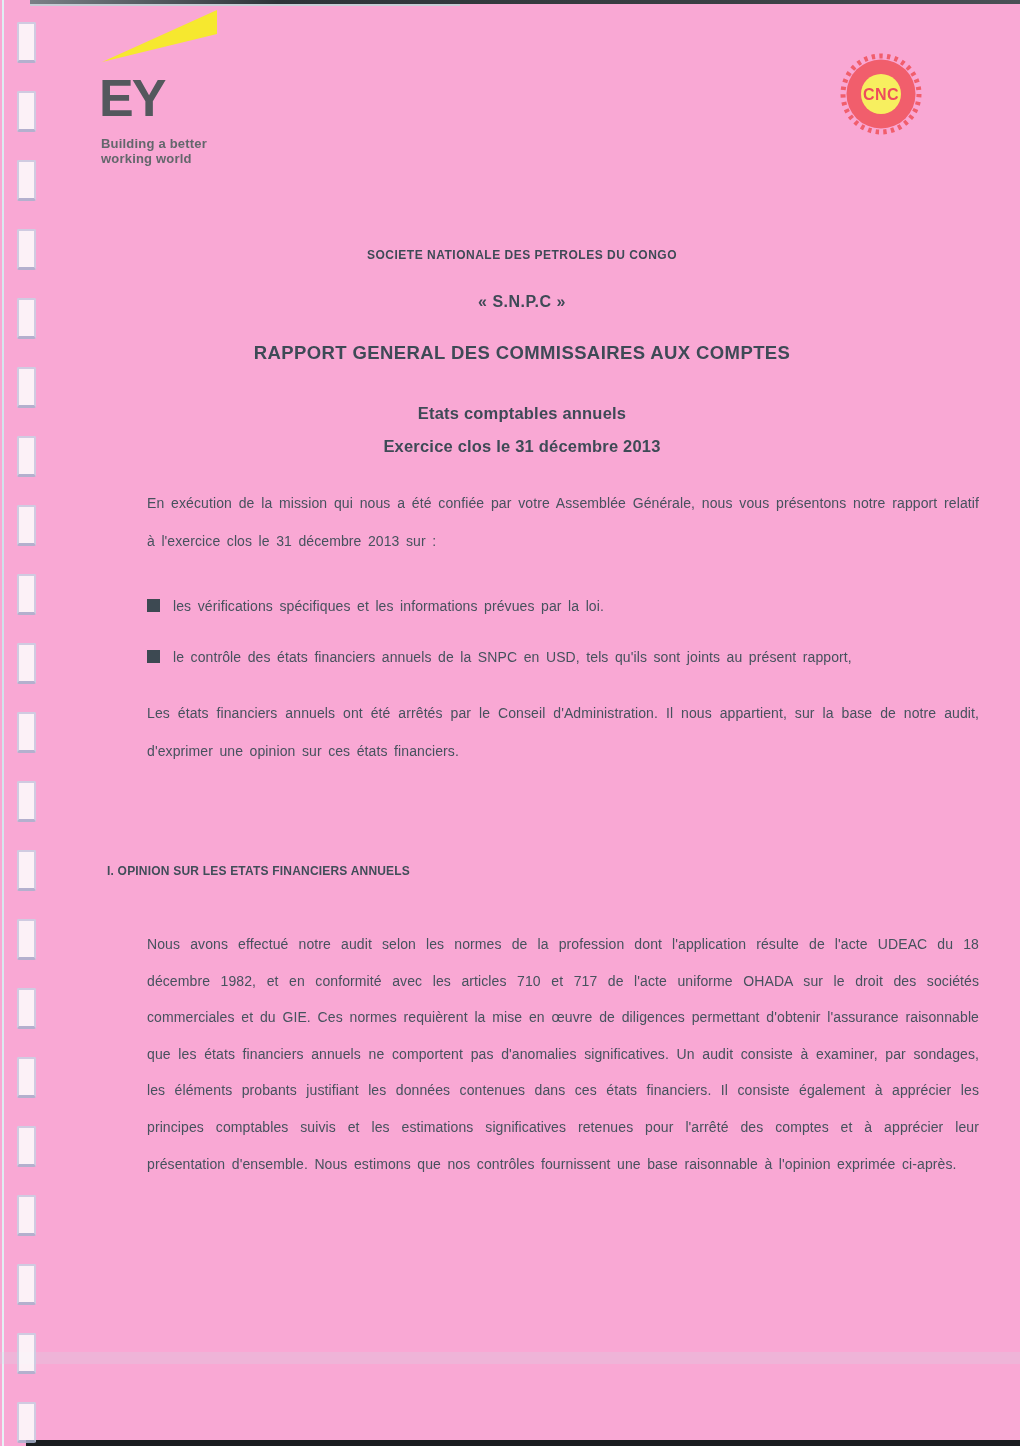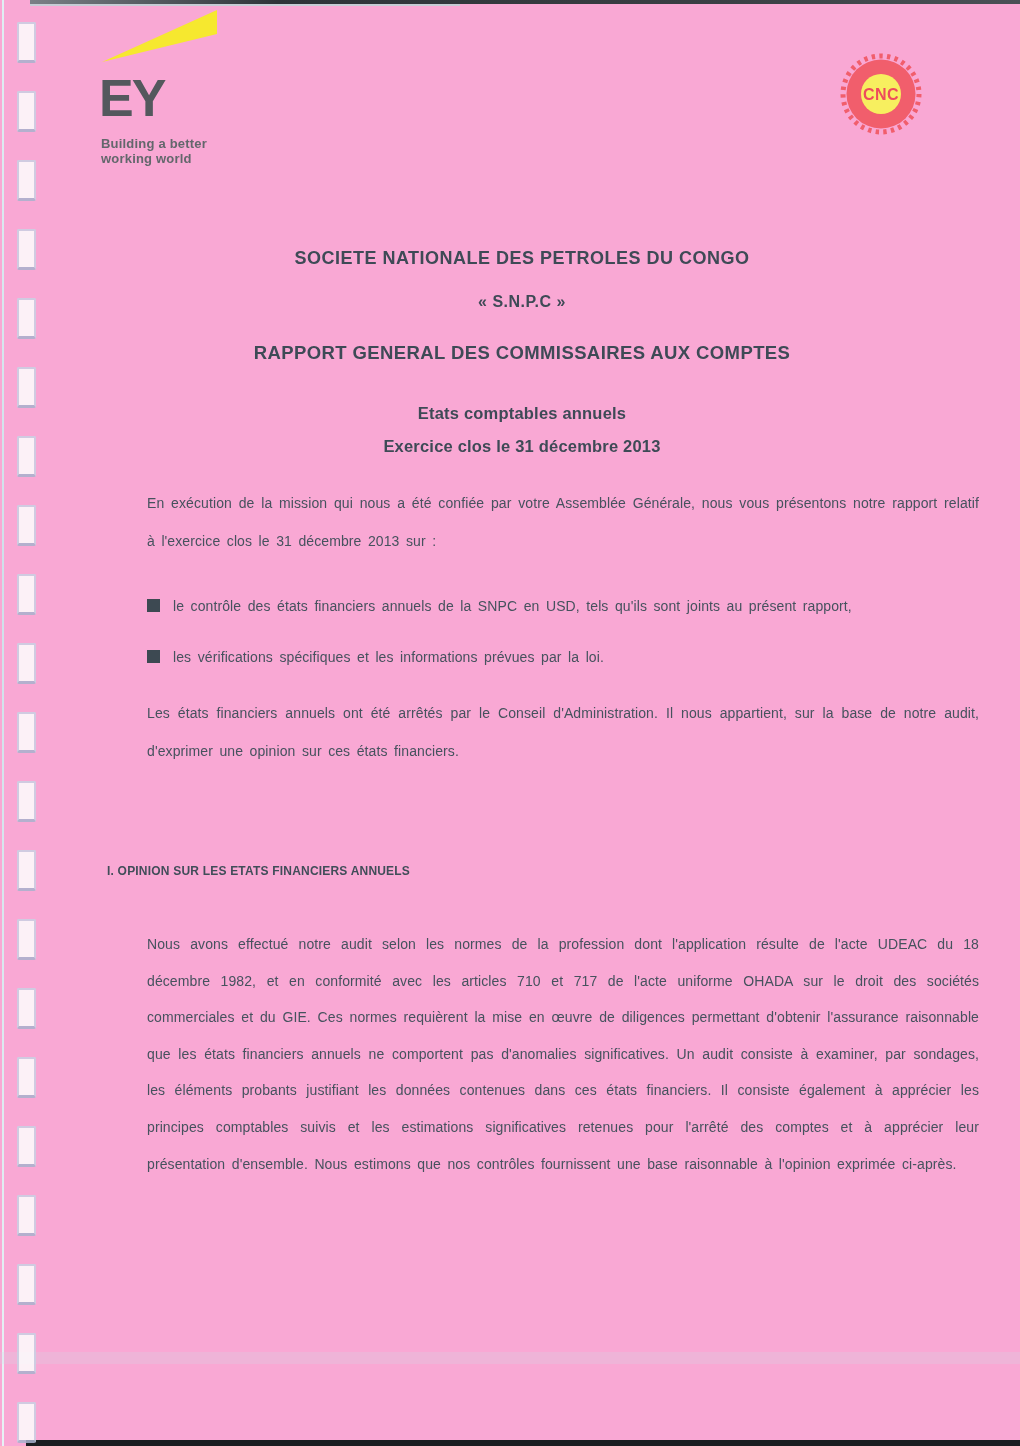--- a/index.html
+++ b/index.html
@@ -59,21 +59,21 @@
     font-family: "Liberation Sans", sans-serif;
     font-size: 16px; font-weight: bold; letter-spacing: 0.5px;
     fill: #ee4b5c;
   }
 
   
   .tcenter {
     position: absolute; left: 107px; width: 830px;
     text-align: center; font-weight: bold; color: #3e4a56;
   }
-  .company   { top: 248px; font-size: 18px;   letter-spacing: 0.5px; }
+  .company   { top: 248px; font-size: 12px;   letter-spacing: 0.5px; }
   .abbrev    { top: 293px; font-size: 16px;   letter-spacing: 0.5px; }
   .rapport   { top: 342px; font-size: 18.5px; letter-spacing: 0.4px; }
   .subtitle1 { top: 404px; font-size: 16.5px; letter-spacing: 0.2px; }
   .subtitle2 { top: 437px; font-size: 16.5px; letter-spacing: 0.2px; }
 
   .para {
     position: absolute; left: 107px; width: 832px;
     font-size: 14px; line-height: 38px; color: #46525e;
     text-align: justify; word-spacing: 2.5px; letter-spacing: 0.1px; margin-left: 40px;
   }
@@ -149,25 +149,25 @@
   <div class="tcenter abbrev">« S.N.P.C »</div>
   <div class="tcenter rapport">RAPPORT GENERAL DES COMMISSAIRES AUX COMPTES</div>
   <div class="tcenter subtitle1">Etats comptables annuels</div>
   <div class="tcenter subtitle2">Exercice clos le 31 décembre 2013</div>
 
   <div class="para intro">En exécution de la mission qui nous a été confiée par votre Assemblée Générale, nous vous présentons notre rapport relatif à l'exercice clos le 31 décembre 2013 sur :</div>
 
   <div class="para bullets">
     <div class="bullet-item">
       <span class="bullet-square"></span>
-      <span class="bullet-text">le contrôle des états financiers annuels de la SNPC en USD, tels qu'ils sont joints au présent rapport,</span>
+      <span class="bullet-text">les vérifications spécifiques et les informations prévues par la loi.</span>
     </div>
     <div class="bullet-item">
       <span class="bullet-square"></span>
-      <span class="bullet-text">les vérifications spécifiques et les informations prévues par la loi.</span>
+      <span class="bullet-text">le contrôle des états financiers annuels de la SNPC en USD, tels qu'ils sont joints au présent rapport,</span>
     </div>
   </div>
 
   <div class="para para2">Les états financiers annuels ont été arrêtés par le Conseil d'Administration. Il nous appartient, sur la base de notre audit, d'exprimer une opinion sur ces états financiers.</div>
 
   <div class="section-heading">I. OPINION SUR LES ETATS FINANCIERS ANNUELS</div>
 
   <div class="para para3">Nous avons effectué notre audit selon les normes de la profession dont l'application résulte de l'acte UDEAC du 18 décembre 1982, et en conformité avec les articles 710 et 717 de l'acte uniforme OHADA sur le droit des sociétés commerciales et du GIE. Ces normes requièrent la mise en œuvre de diligences permettant d'obtenir l'assurance raisonnable que les états financiers annuels ne comportent pas d'anomalies significatives. Un audit consiste à examiner, par sondages, les éléments probants justifiant les données contenues dans ces états financiers. Il consiste également à apprécier les principes comptables suivis et les estimations significatives retenues pour l'arrêté des comptes et à apprécier leur présentation d'ensemble. Nous estimons que nos contrôles fournissent une base raisonnable à l'opinion exprimée ci-après.</div>
 
 </div>

